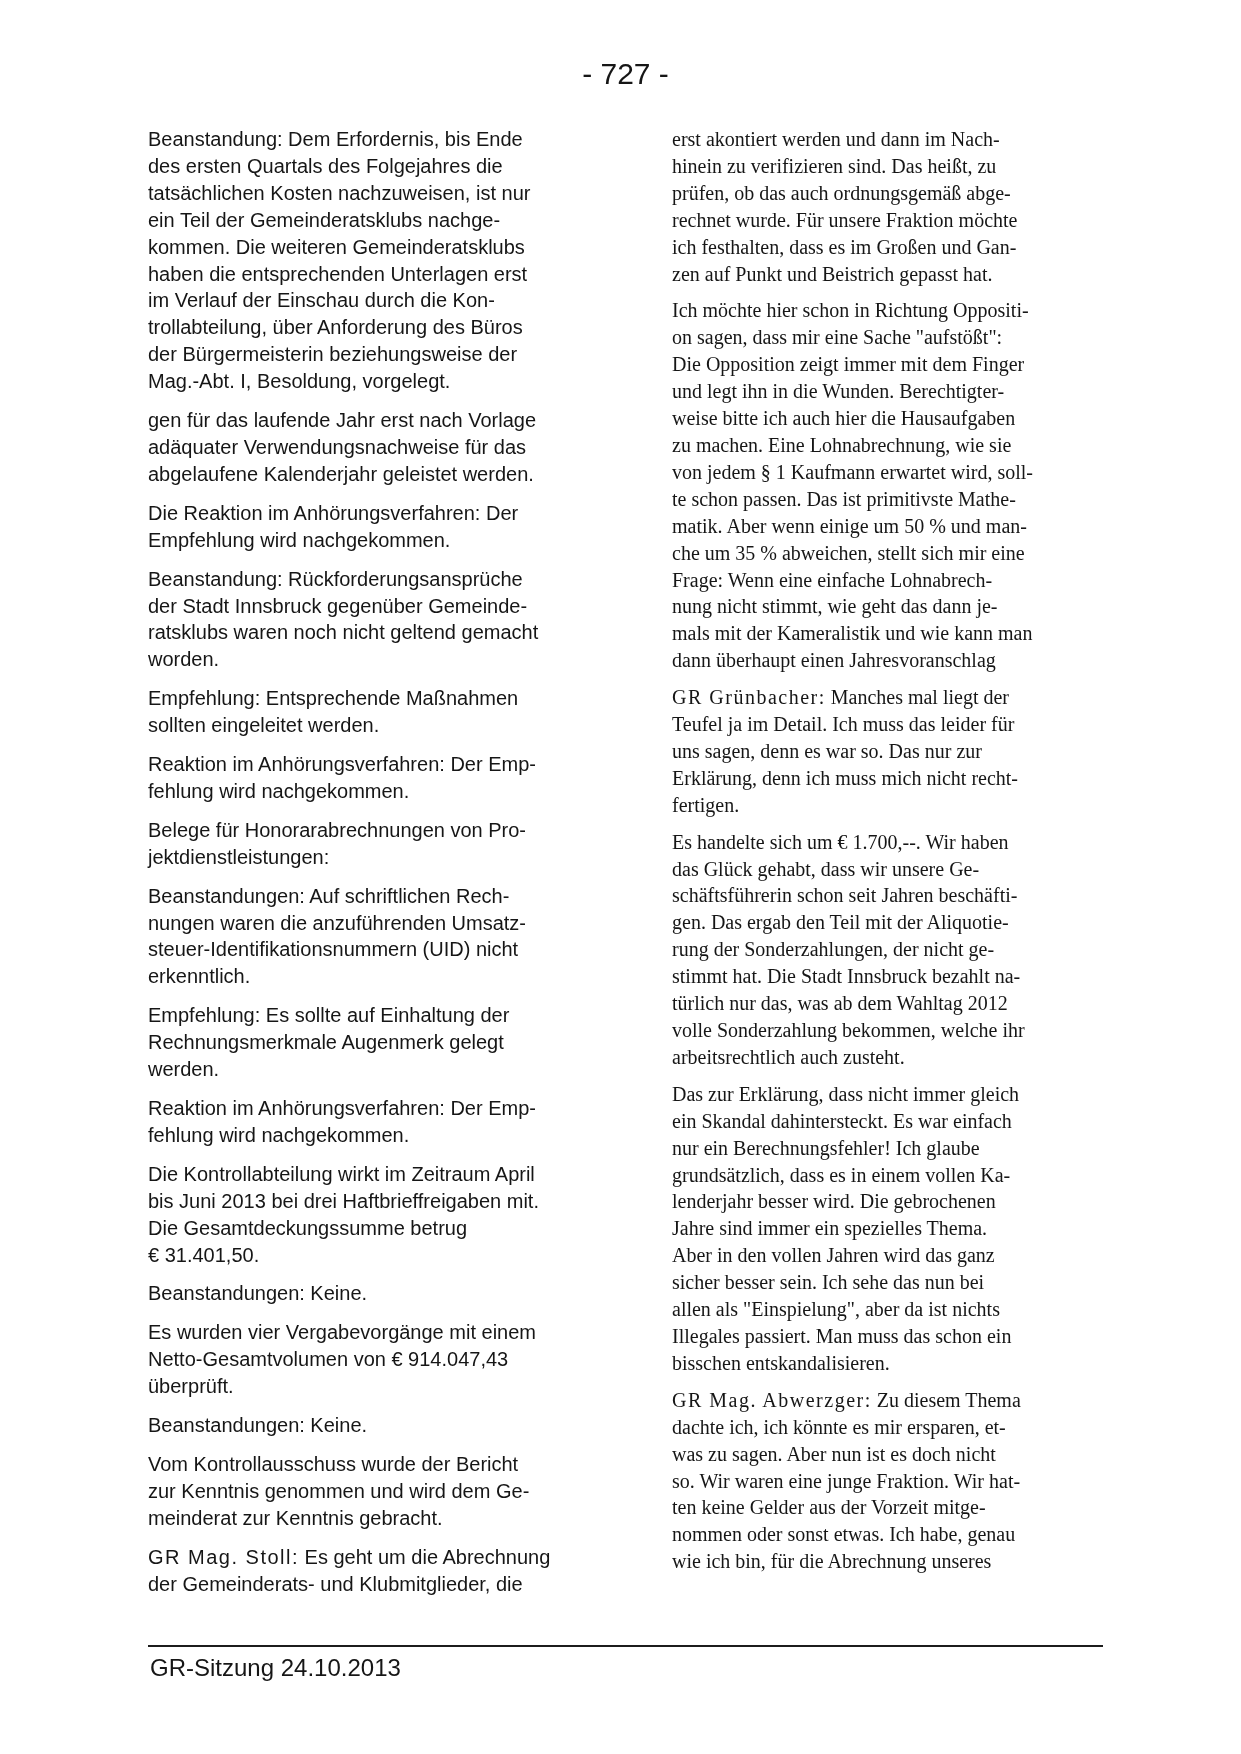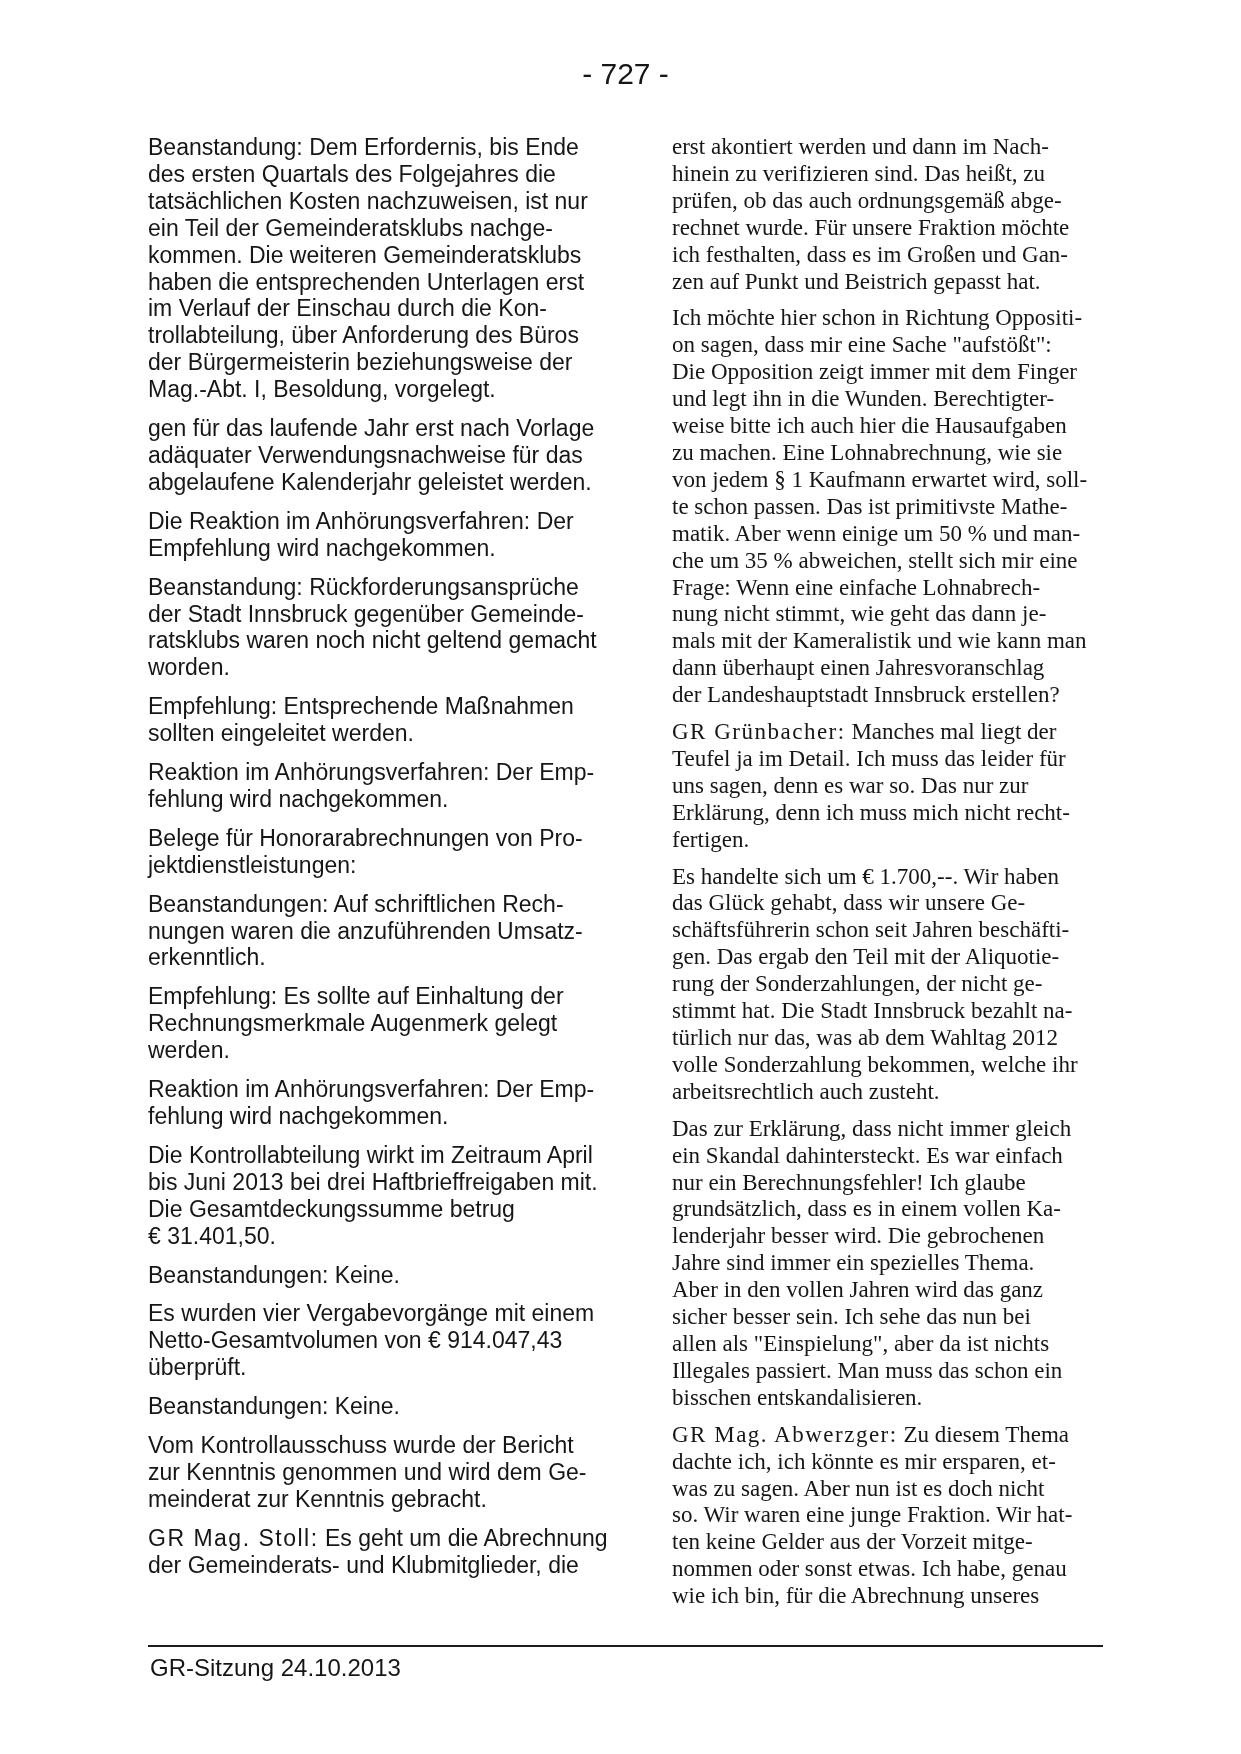--- a/index.html
+++ b/index.html
@@ -19,22 +19,22 @@
     position: absolute;
     top: 60px;
     left: 148px;
     width: 955px;
     text-align: center;
     font-size: 30px;
     line-height: 27px;
   }
   .col {
     position: absolute;
-    top: 134px;
-    font-size: 23px;
+    top: 126px;
+    font-size: 20px;
     line-height: 26.9px;
   }
   .col-left  { left: 148px; width: 437px; }
   .col-right { left: 672px; width: 432px; font-family: Liberation Serif, serif; }
   .para { margin: 0 0 10px 0; }
   .col-left .para { margin-bottom: 12px; }
   .line { white-space: nowrap; text-align: left; }
   .speaker { letter-spacing: 1.5px; }
   .footer-rule {
     position: absolute;
@@ -93,20 +93,21 @@
       <div class="line">Reaktion im Anhörungsverfahren: Der Emp-</div>
       <div class="line">fehlung wird nachgekommen.</div>
     </div>
     <div class="para">
       <div class="line">Belege für Honorarabrechnungen von Pro-</div>
       <div class="line">jektdienstleistungen:</div>
     </div>
     <div class="para">
       <div class="line">Beanstandungen: Auf schriftlichen Rech-</div>
       <div class="line">nungen waren die anzuführenden Umsatz-</div>
+      <div class="line">steuer-Identifikationsnummern (UID) nicht</div>
       <div class="line">erkenntlich.</div>
     </div>
     <div class="para">
       <div class="line">Empfehlung: Es sollte auf Einhaltung der</div>
       <div class="line">Rechnungsmerkmale Augenmerk gelegt</div>
       <div class="line">werden.</div>
     </div>
     <div class="para">
       <div class="line">Reaktion im Anhörungsverfahren: Der Emp-</div>
       <div class="line">fehlung wird nachgekommen.</div>
@@ -156,21 +157,20 @@
       <div class="line">weise bitte ich auch hier die Hausaufgaben</div>
       <div class="line">zu machen. Eine Lohnabrechnung, wie sie</div>
       <div class="line">von jedem § 1 Kaufmann erwartet wird, soll-</div>
       <div class="line">te schon passen. Das ist primitivste Mathe-</div>
       <div class="line">matik. Aber wenn einige um 50 % und man-</div>
       <div class="line">che um 35 % abweichen, stellt sich mir eine</div>
       <div class="line">Frage: Wenn eine einfache Lohnabrech-</div>
       <div class="line">nung nicht stimmt, wie geht das dann je-</div>
       <div class="line">mals mit der Kameralistik und wie kann man</div>
       <div class="line">dann überhaupt einen Jahresvoranschlag</div>
-      <div class="line">der Landeshauptstadt Innsbruck erstellen?</div>
     </div>
     <div class="para">
       <div class="line"><span class="speaker">GR Grünbacher:</span> Manches mal liegt der</div>
       <div class="line">Teufel ja im Detail. Ich muss das leider für</div>
       <div class="line">uns sagen, denn es war so. Das nur zur</div>
       <div class="line">Erklärung, denn ich muss mich nicht recht-</div>
       <div class="line">fertigen.</div>
     </div>
     <div class="para">
       <div class="line">Es handelte sich um € 1.700,--. Wir haben</div>

